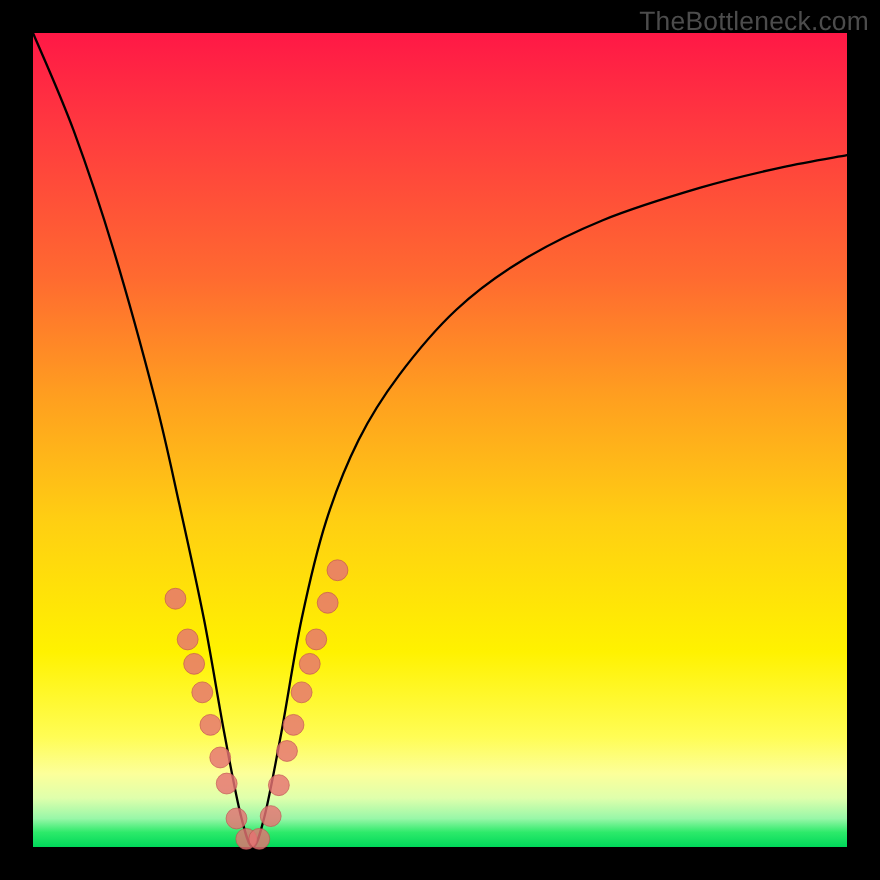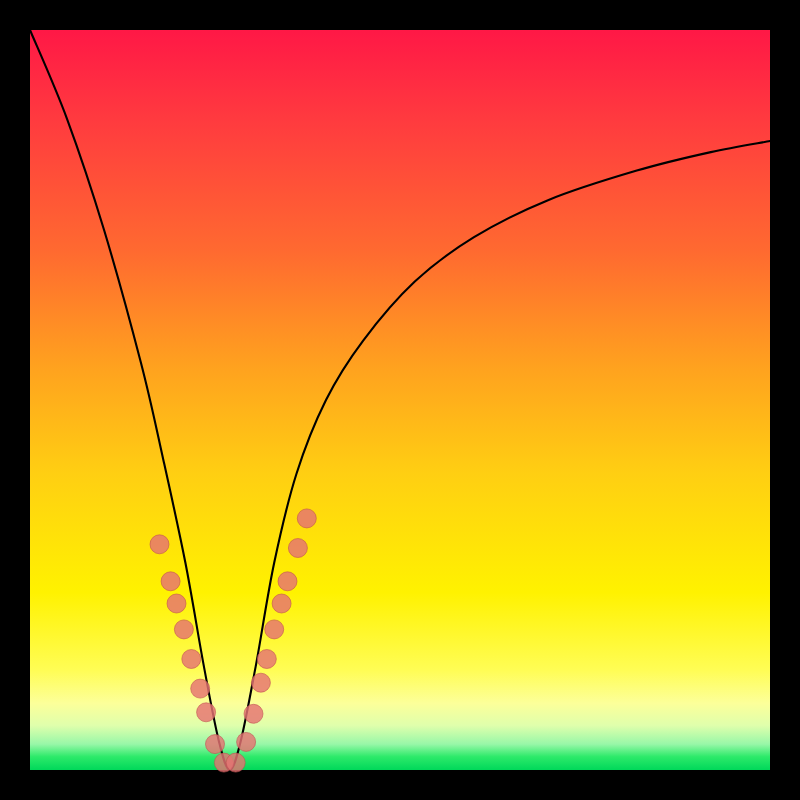--- a/index.html
+++ b/index.html
@@ -67,20 +67,21 @@
     fill: #e57373;
     fill-opacity: 0.82;
     stroke: #c15252;
     stroke-width: 0.6;
   }
 </style>
 </head>
 <body>
 
 <div class="frame">
+  <div class="watermark">TheBottleneck.com</div>
 
   <div class="plot">
     <svg class="curve" viewBox="0 0 740 740" preserveAspectRatio="none">
       <path id="curve-path" d="M 0.0 0.0 C 6.2 14.8, 24.7 55.5, 37.0 88.8 C 49.3 122.1, 61.7 159.1, 74.0 199.8 C 86.3 240.5, 101.1 294.8, 111.0 333.0 C 120.9 371.2, 125.8 395.9, 133.2 429.2 C 140.6 462.5, 148.6 498.3, 155.4 532.8 C 162.2 567.3, 168.3 606.8, 173.9 636.4 C 179.4 666.0, 184.4 693.1, 188.7 710.4 C 193.0 727.7, 196.1 740.0, 199.8 740.0 C 203.5 740.0, 206.6 727.7, 210.9 710.4 C 215.2 693.1, 220.1 666.0, 225.7 636.4 C 231.3 606.8, 237.4 564.9, 244.2 532.8 C 251.0 500.7, 257.8 471.1, 266.4 444.0 C 275.0 416.9, 284.9 392.2, 296.0 370.0 C 307.1 347.8, 318.2 330.5, 333.0 310.8 C 347.8 291.1, 366.3 268.9, 384.8 251.6 C 403.3 234.3, 421.8 220.8, 444.0 207.2 C 466.2 193.6, 490.9 181.3, 518.0 170.2 C 545.1 159.1, 579.7 148.6, 606.8 140.6 C 633.9 132.6, 658.6 127.0, 680.8 122.1 C 703.0 117.2, 730.1 112.9, 740.0 111.0"></path>
       <g id="beads">
           <circle cx="129.5" cy="514.3" r="9.5" class="bead"></circle>
           <circle cx="140.6" cy="551.3" r="9.5" class="bead"></circle>
           <circle cx="146.5" cy="573.5" r="9.5" class="bead"></circle>
           <circle cx="153.9" cy="599.4" r="9.5" class="bead"></circle>
           <circle cx="161.3" cy="629.0" r="9.5" class="bead"></circle>

